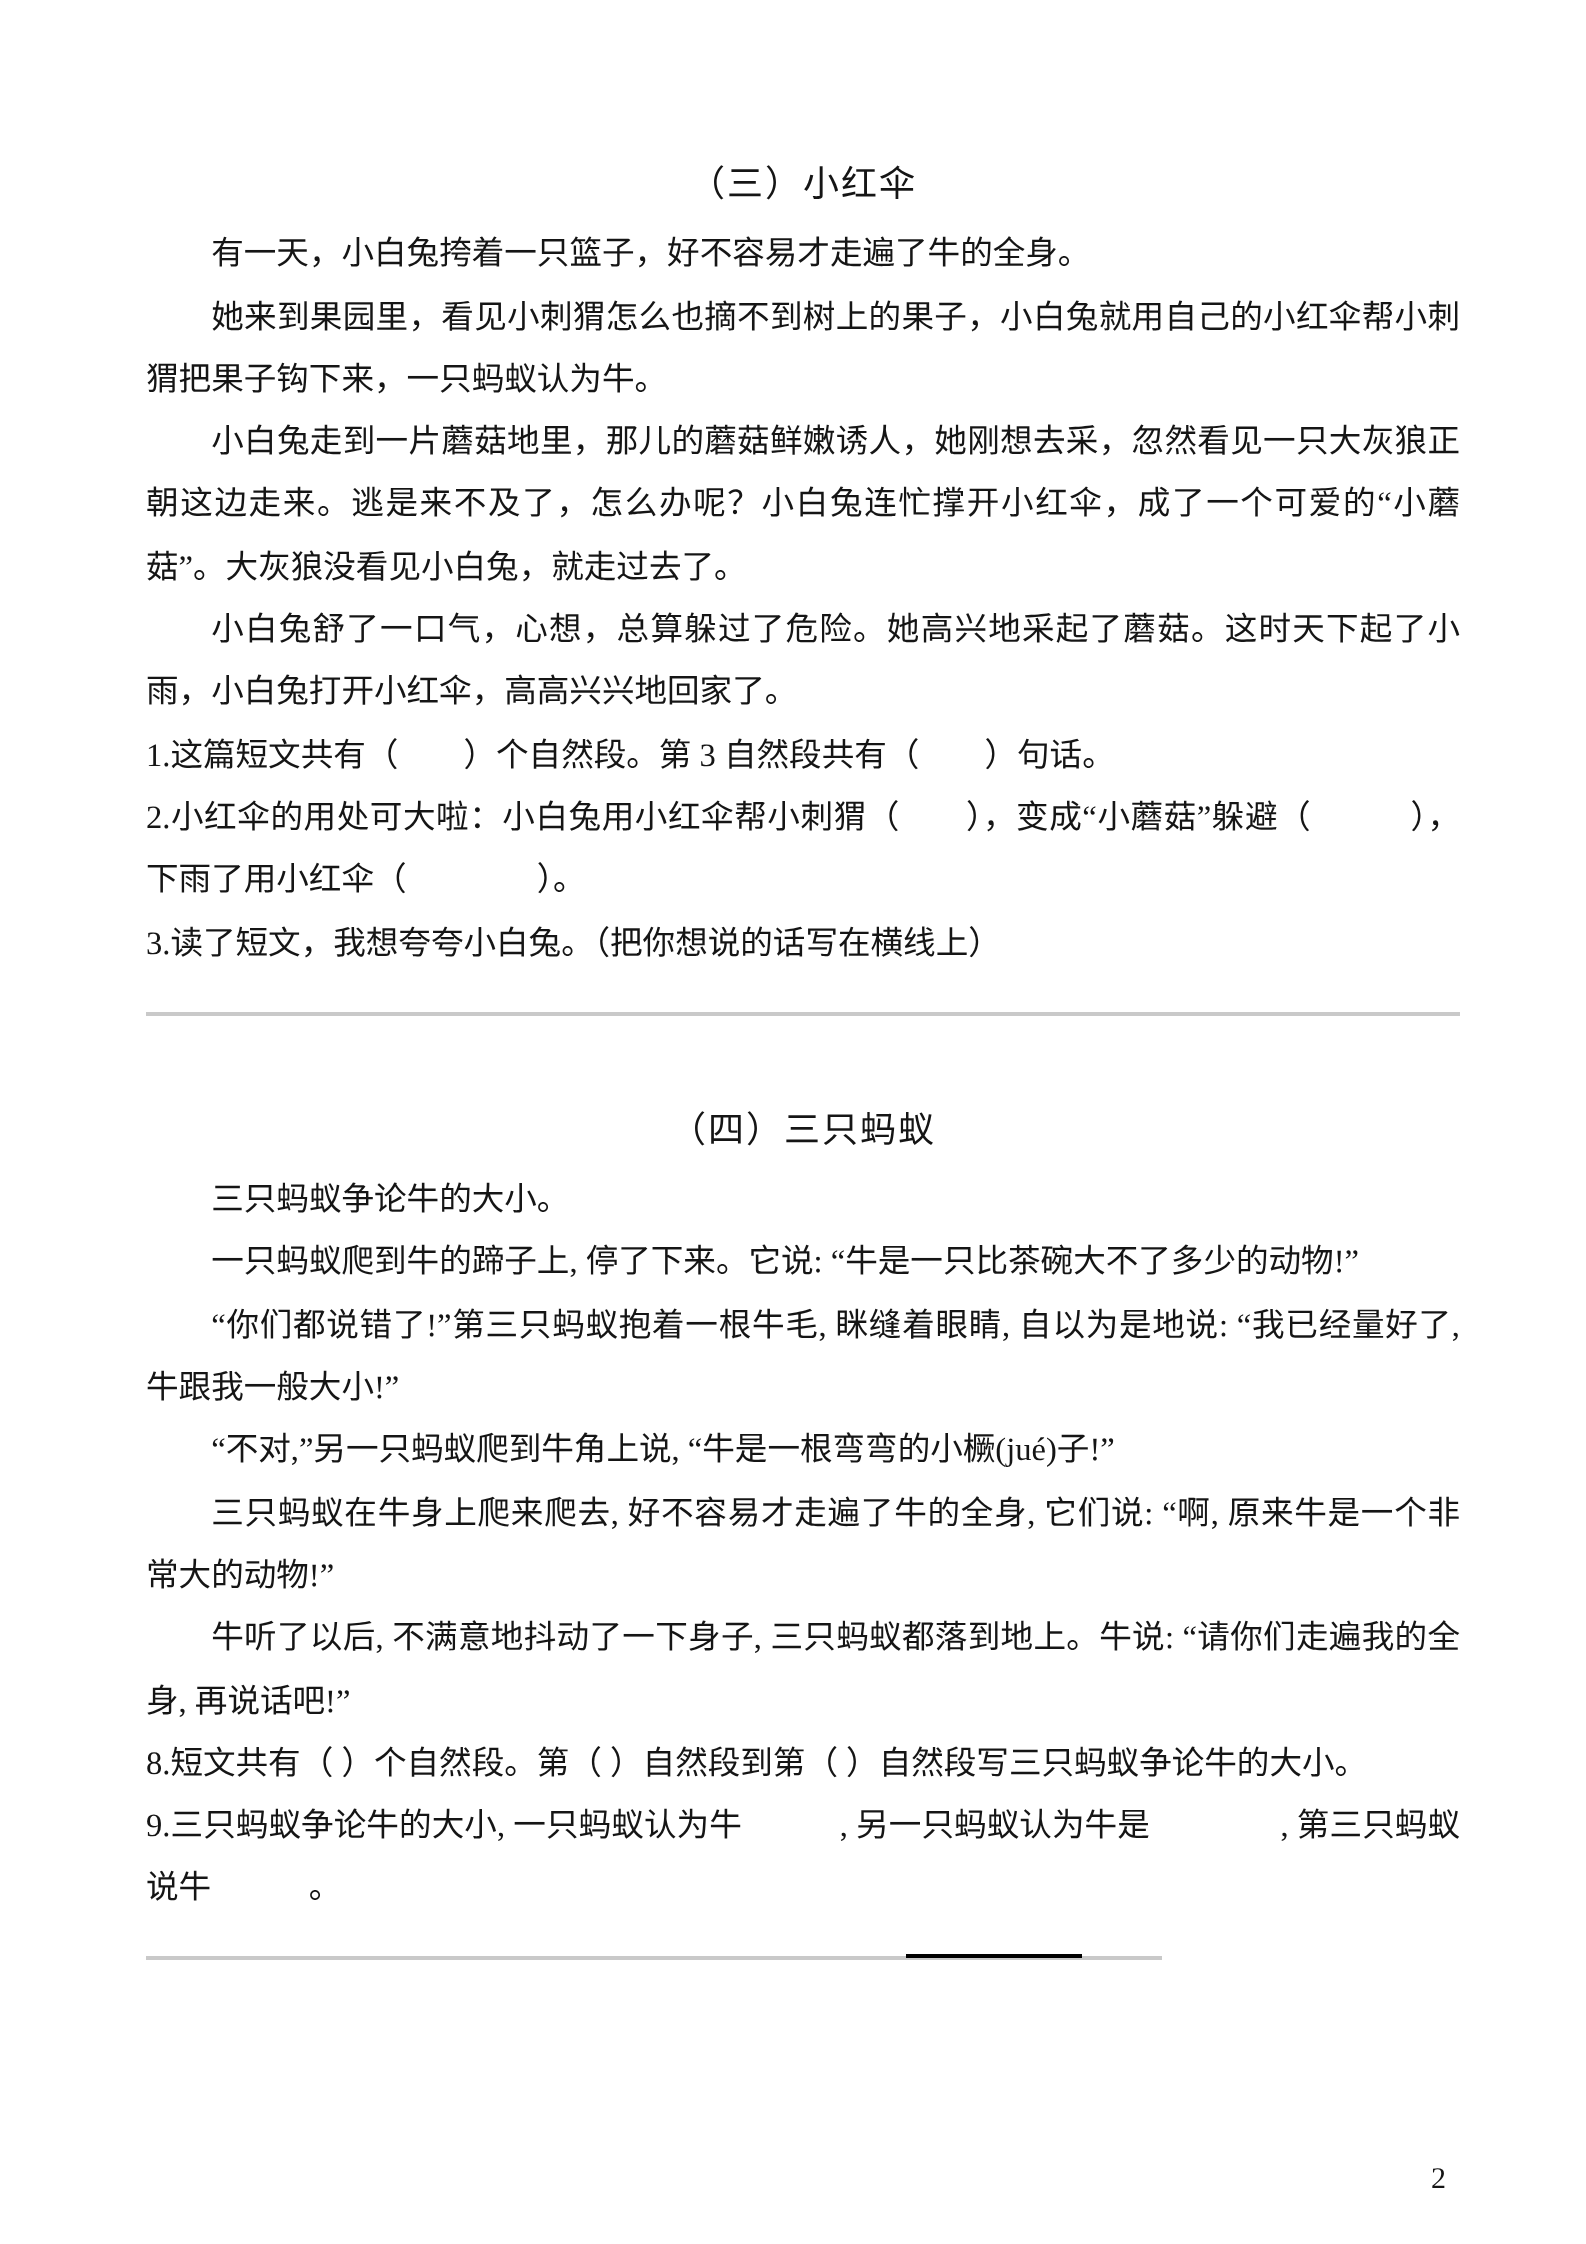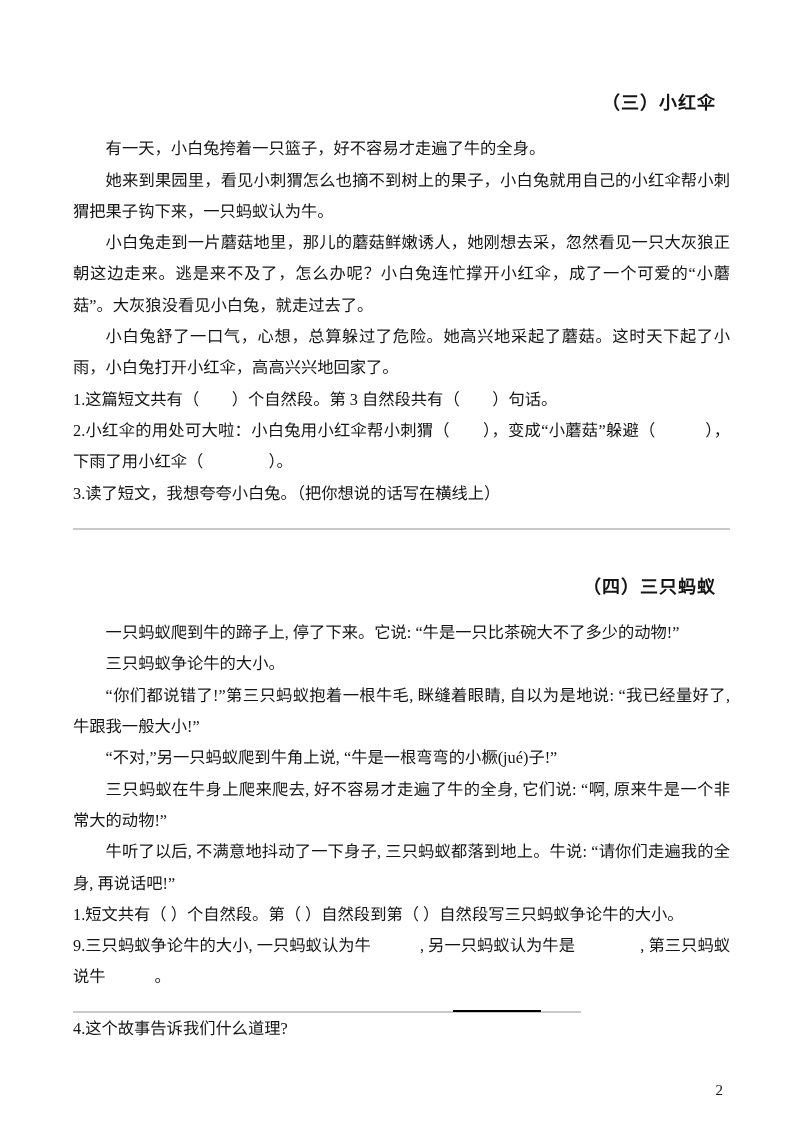--- a/index.html
+++ b/index.html
@@ -15,23 +15,23 @@
     box-sizing: border-box;
     padding: 74px 63px 0 73px;
     font-family: "Liberation Serif", serif;
     font-size: 16.3px;
     line-height: 31.3px;
     color: #151515;
     overflow: hidden;
   }
   .passage-title {
     font-size: 18px;
-    font-weight: 700;
-    text-align: right;
-    margin: 14px;
+    font-weight: 400;
+    text-align: center;
+    margin: 3px;
     line-height: 31.3px;
     letter-spacing: 1px;
   }
   .title-second {
     margin-top: 42px;
   }
   .page p {
     margin: 0;
     text-align: justify;
     word-break: break-all;
@@ -87,32 +87,31 @@
     <p>1.这篇短文共有（　　）个自然段。第 3 自然段共有（　　）句话。</p>
     <p>2.小红伞的用处可大啦：小白兔用小红伞帮小刺猬（　　），变成“小蘑菇”躲避（　　　），下雨了用小红伞（　　　　）。</p>
     <p>3.读了短文，我想夸夸小白兔。（把你想说的话写在横线上）</p>
   </section>
 
   <hr class="divider">
 
   <section>
     <h2 class="passage-title title-second">（四）三只蚂蚁</h2>
 
+    <p class="indent">三只蚂蚁争论牛的大小。</p>
     <p class="indent">一只蚂蚁爬到牛的蹄子上, 停了下来。它说: “牛是一只比茶碗大不了多少的动物!”</p>
-    <p class="indent">三只蚂蚁争论牛的大小。</p>
     <p class="indent">“你们都说错了!”第三只蚂蚁抱着一根牛毛, 眯缝着眼睛, 自以为是地说: “我已经量好了, 牛跟我一般大小!”</p>
     <p class="indent">“不对,”另一只蚂蚁爬到牛角上说, “牛是一根弯弯的小橛(jué)子!”</p>
     <p class="indent">三只蚂蚁在牛身上爬来爬去, 好不容易才走遍了牛的全身, 它们说: “啊, 原来牛是一个非常大的动物!”</p>
     <p class="indent">牛听了以后, 不满意地抖动了一下身子, 三只蚂蚁都落到地上。牛说: “请你们走遍我的全身, 再说话吧!”</p>
 
-    <p>1.短文共有（ ）个自然段。第（ ）自然段到第（ ）自然段写三只蚂蚁争论牛的大小。</p>
+    <p>8.短文共有（ ）个自然段。第（ ）自然段到第（ ）自然段写三只蚂蚁争论牛的大小。</p>
     <p>9.三只蚂蚁争论牛的大小, 一只蚂蚁认为牛　　　, 另一只蚂蚁认为牛是　　　　, 第三只蚂蚁说牛　　　。</p>
 
     <div class="answer-rule">
       <span class="ink-segment"></span>
     </div>
 
-    <p class="question-after-rule">4.这个故事告诉我们什么道理?</p>
   </section>
 
   <div class="page-number">2</div>
 
 </div>
 
 </body></html>

